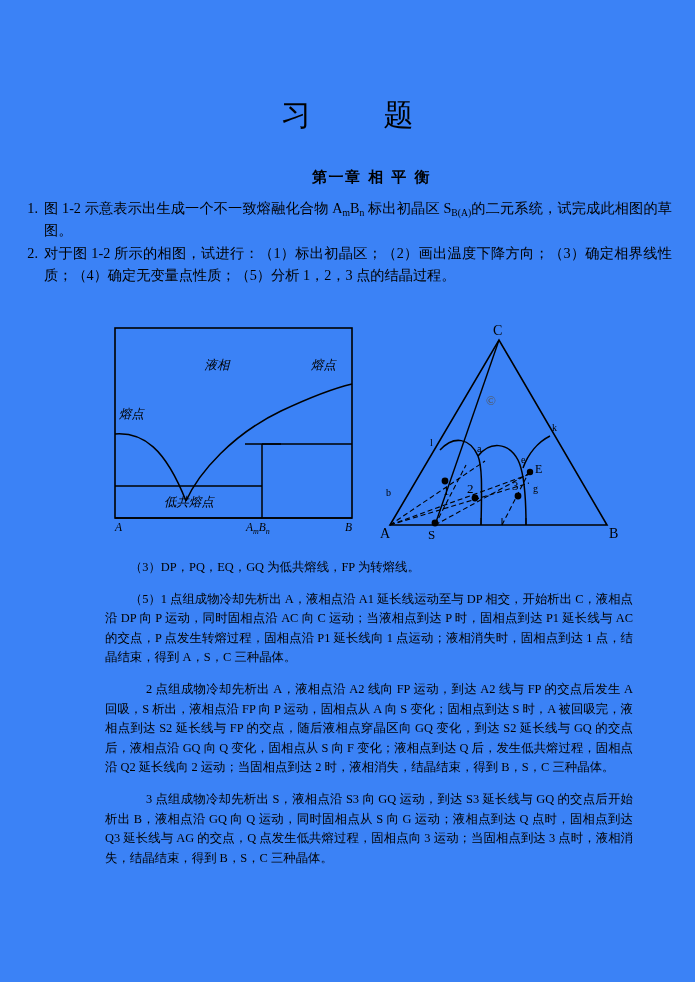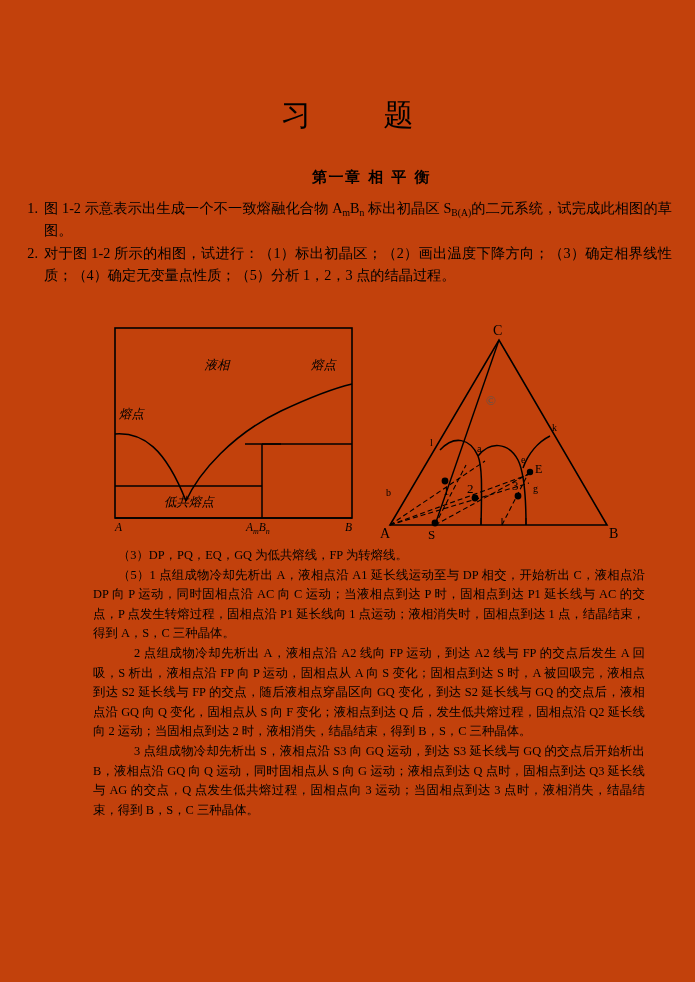--- a/index.html
+++ b/index.html
@@ -12,21 +12,21 @@
     height: 982px;
     font-family: "Liberation Serif", "DejaVu Serif", serif;
     color: #000000;
     position: relative;
     overflow: hidden;
   }
   .page {
     position: relative;
     width: 695px;
     height: 982px;
-    background: #c2410c;
+    background: #3b82f6;
   }
 
   
   .doc-title {
     position: absolute;
     left: 0; right: 0;
     top: 95px;
     text-align: center;
     font-size: 30px;
     letter-spacing: 0.02em;
@@ -97,21 +97,21 @@
   
   .explain {
     position: absolute;
     left: 93px;
     top: 546px;
     width: 552px;
     font-size: 12.4px;
     line-height: 1.58;
     text-align: justify;
   }
-  .explain p { margin: 0; }
+  .explain p { margin: 12px; }
   .explain p.ind1 { text-indent: 2em; }
   .explain p.ind2 { text-indent: 3.3em; }
 </style>
 </head>
 <body>
 
 <div class="page">
 
   <div class="doc-title">
     <span>习</span><span class="gap"></span><span>题</span>

